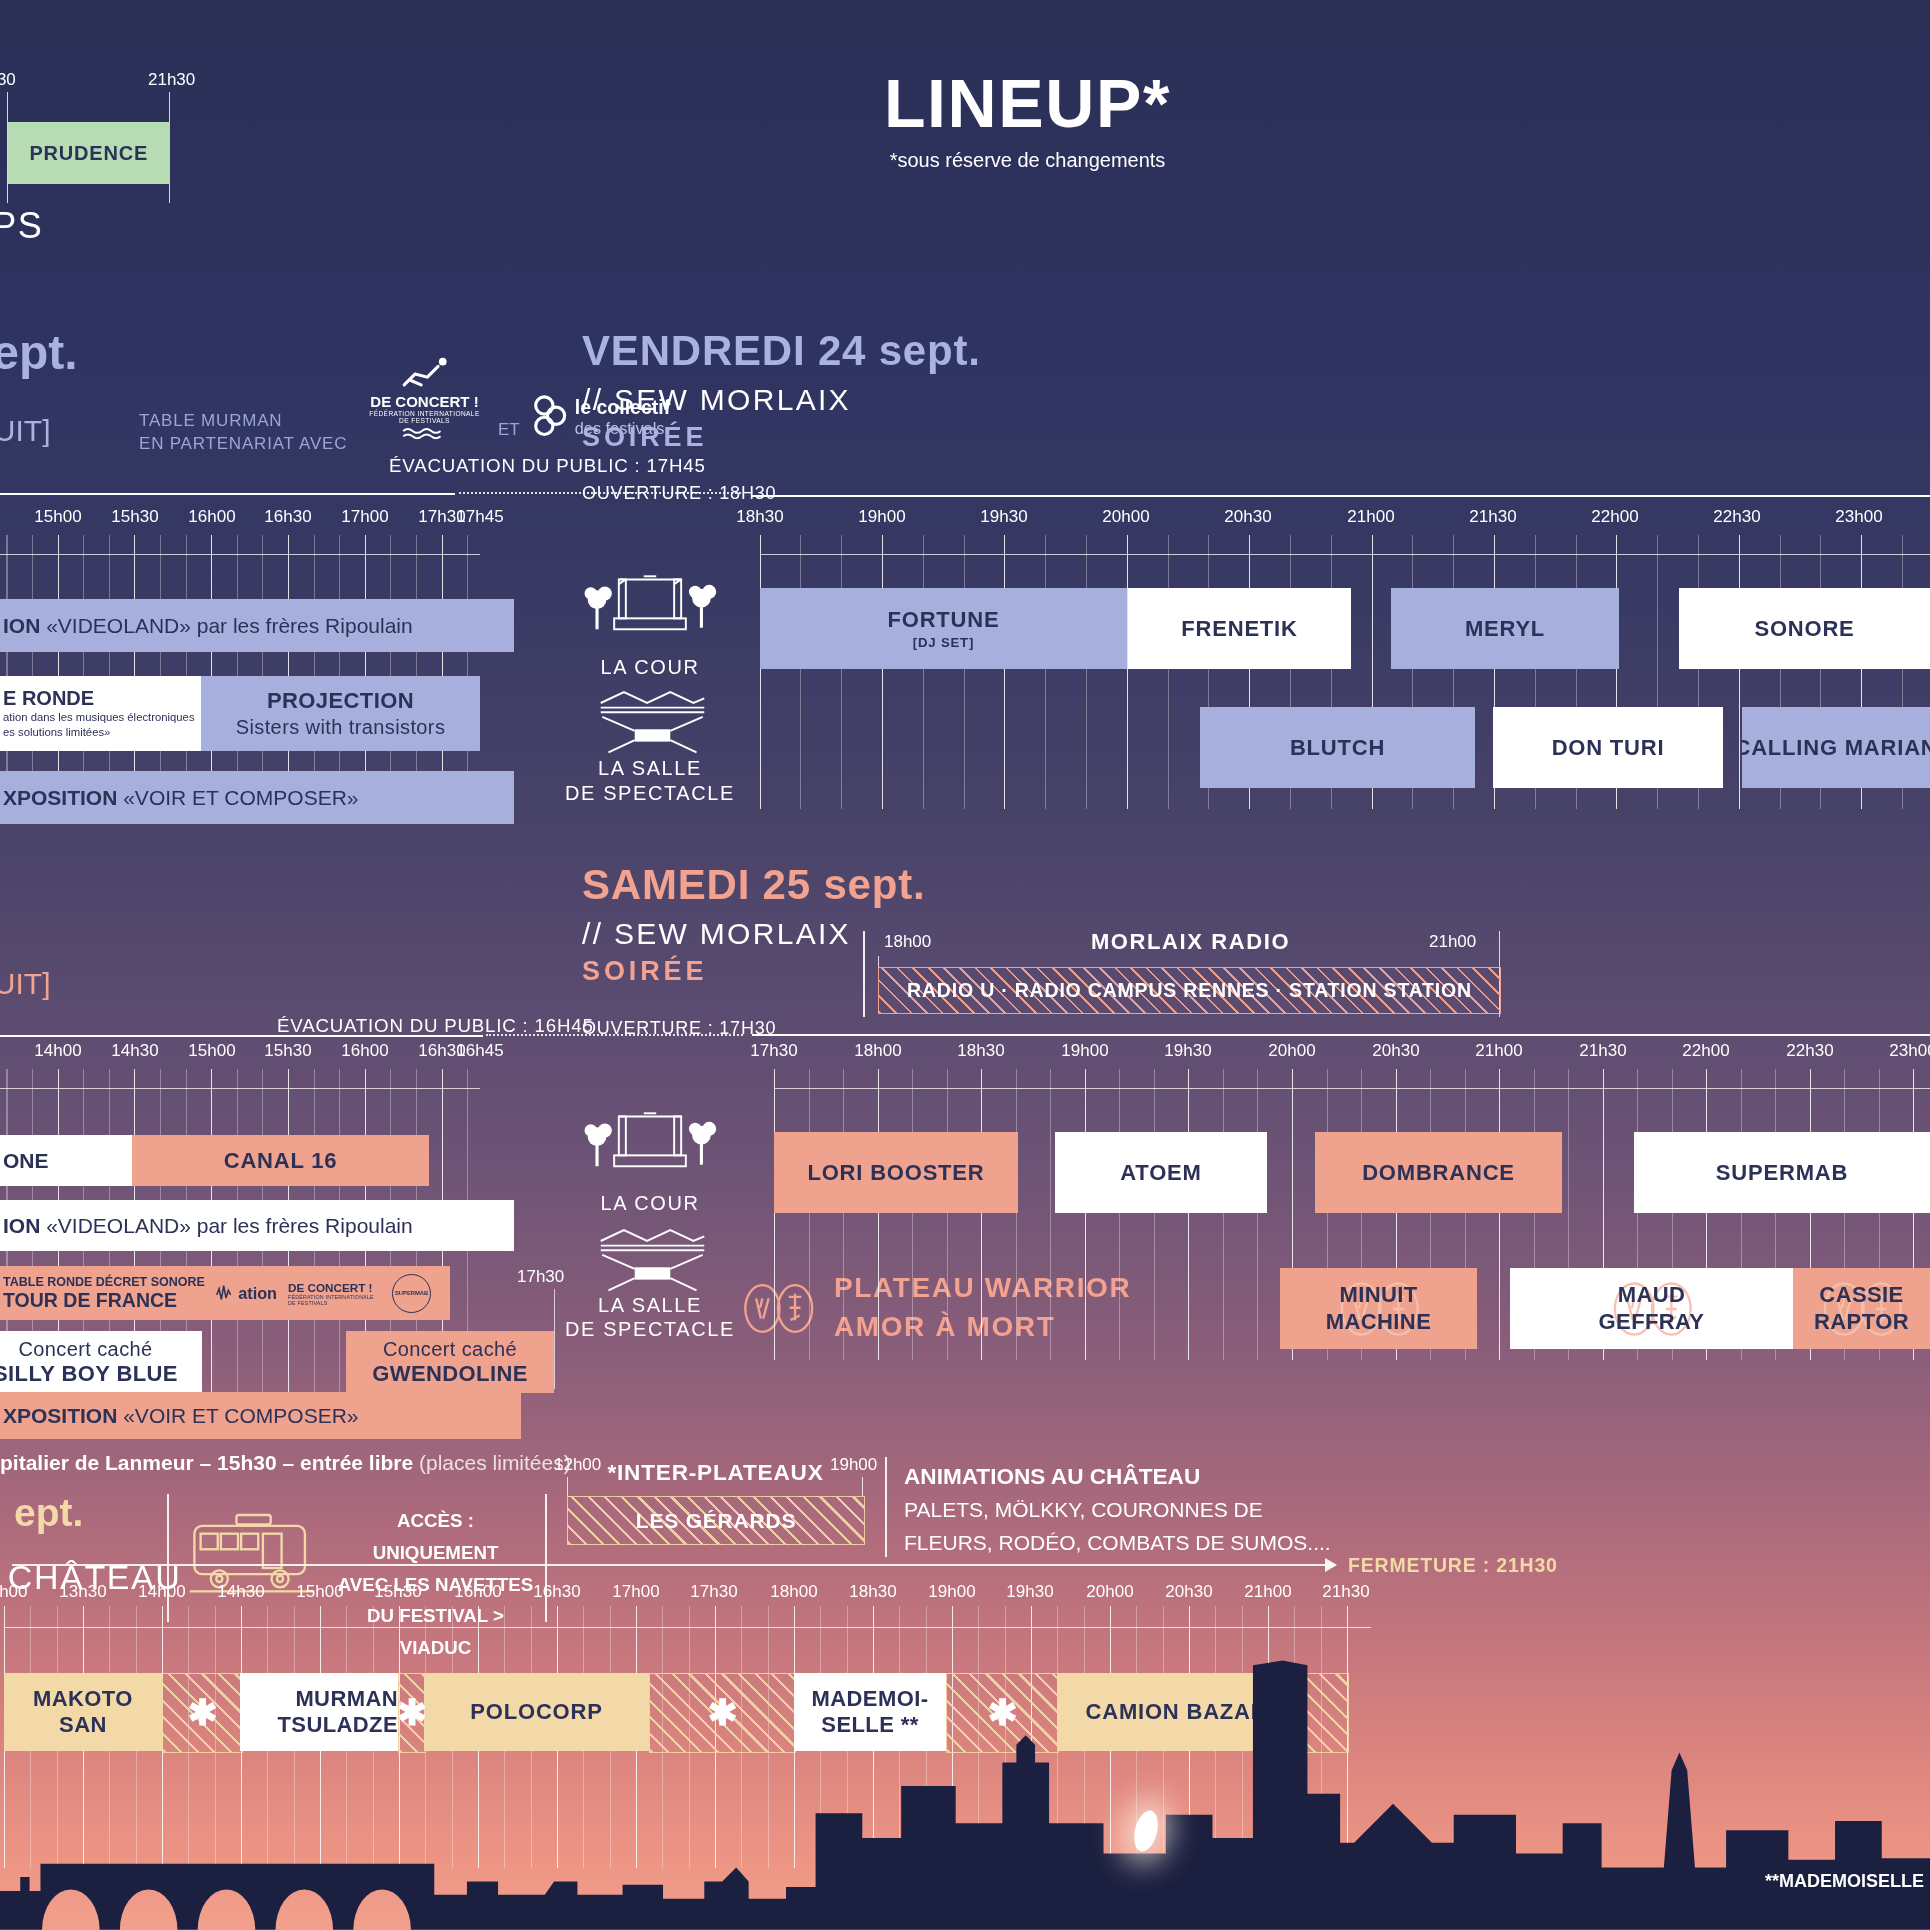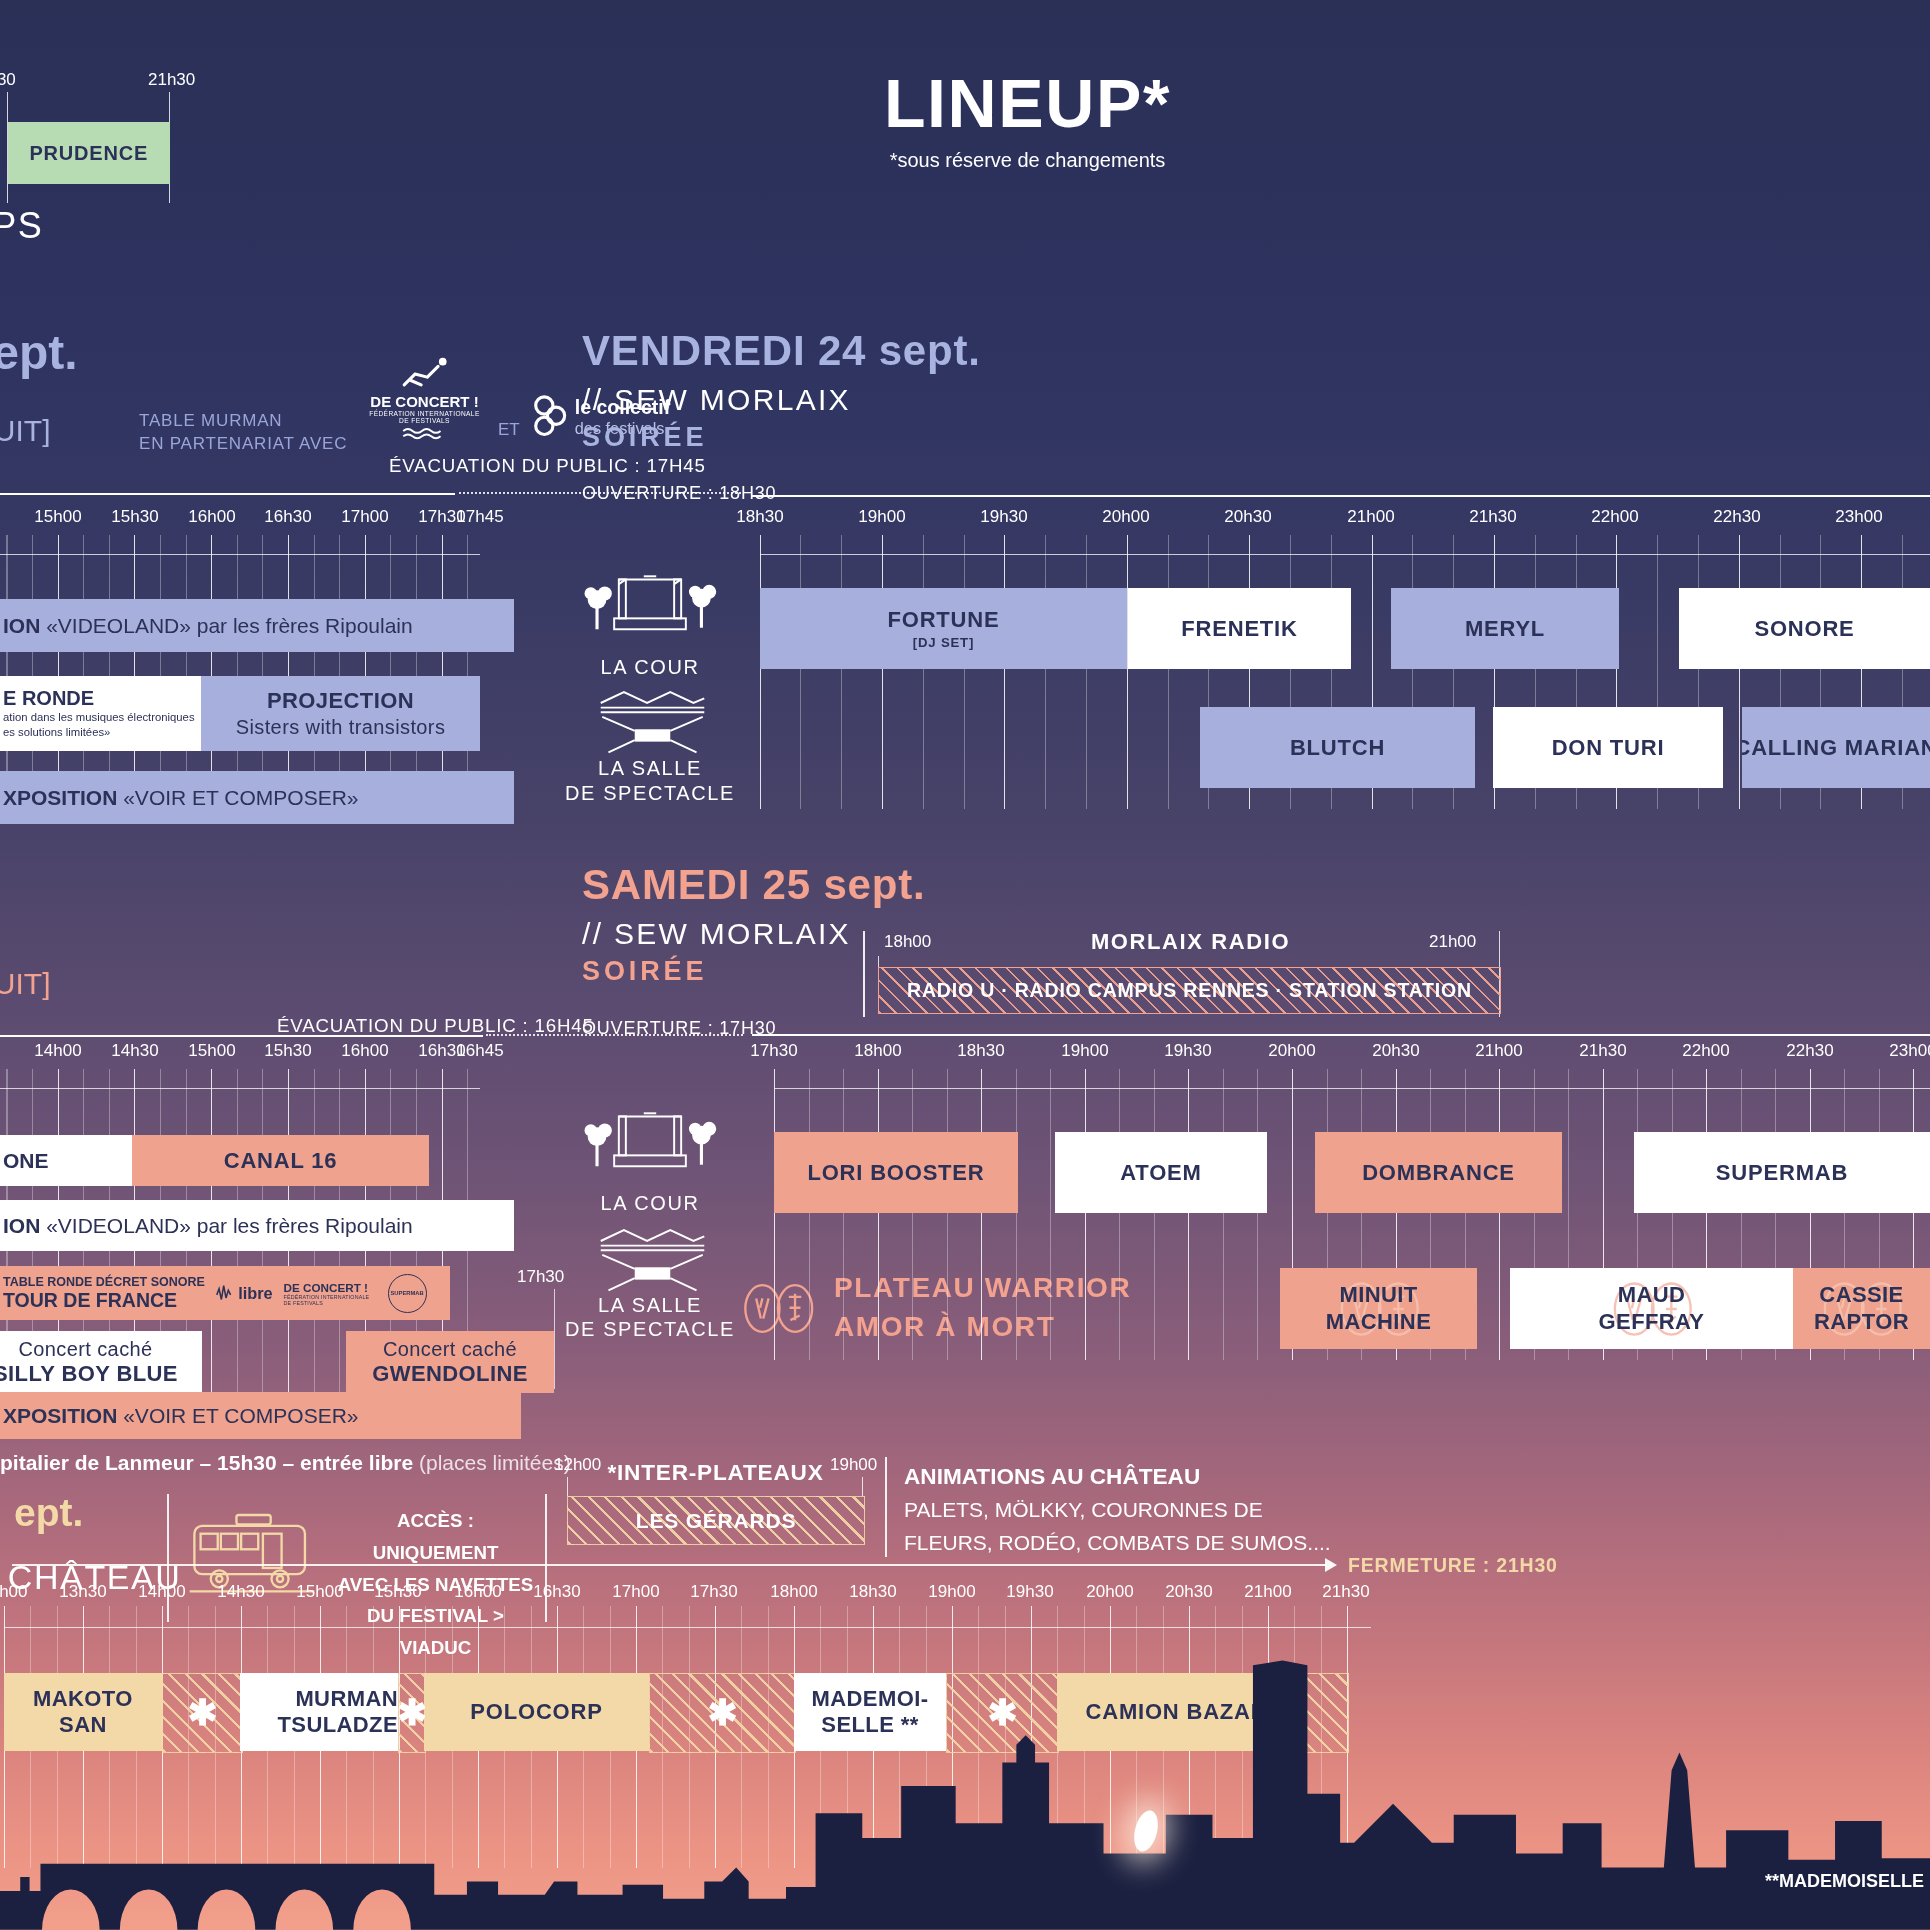--- a/index.html
+++ b/index.html
@@ -551,21 +551,21 @@
     </div>
     <div class="box salmon-box" style="left: -31px; top: 1266px; width: 447px; height: 54px; flex-direction: row; justify-content: flex-start; gap: 11px; padding-left: 34px; text-align: left;">
       <div>
         <div style="font-weight:700;font-size:12.5px;">TABLE RONDE DÉCRET SONORE</div>
         <div style="font-weight:700;font-size:19.5px;">TOUR DE FRANCE</div>
       </div>
       <div style="display: flex; align-items: center; gap: 2.3px;">
         <svg width="20" height="18.7" viewBox="0 0 26 24">
           <path d="M1,14 l3,-8 l3,14 l3,-18 l3,16 l3,-10 l3,6" fill="none" stroke="#2c3157" stroke-width="2"></path>
         </svg>
-        <span style="font-weight:700;font-size:16.3px;">libre</span>
+        <span style="font-weight:700;font-size:16.3px;">ation</span>
       </div>
       <div>
         <div style="font-weight:700;font-size:11.7px;">DE CONCERT !</div>
         <div style="font-size:5.3px;letter-spacing:0.2px;max-width:93px;">FÉDÉRATION INTERNATIONALE DE FESTIVALS</div>
       </div>
       <div style="width: 37px; height: 37px; border: 1.9px solid rgb(44, 49, 87); border-radius: 50%; display: flex; align-items: center; justify-content: center; font-size: 5.8px; font-weight: 700; text-align: center;">SUPERMAB</div>
     </div>
     <div class="box white-box" style="left: -31px; top: 1331px; width: 233px; height: 62px;">
       <div class="b-line normal">Concert caché</div>
       <div class="b-line">SILLY BOY BLUE</div>

